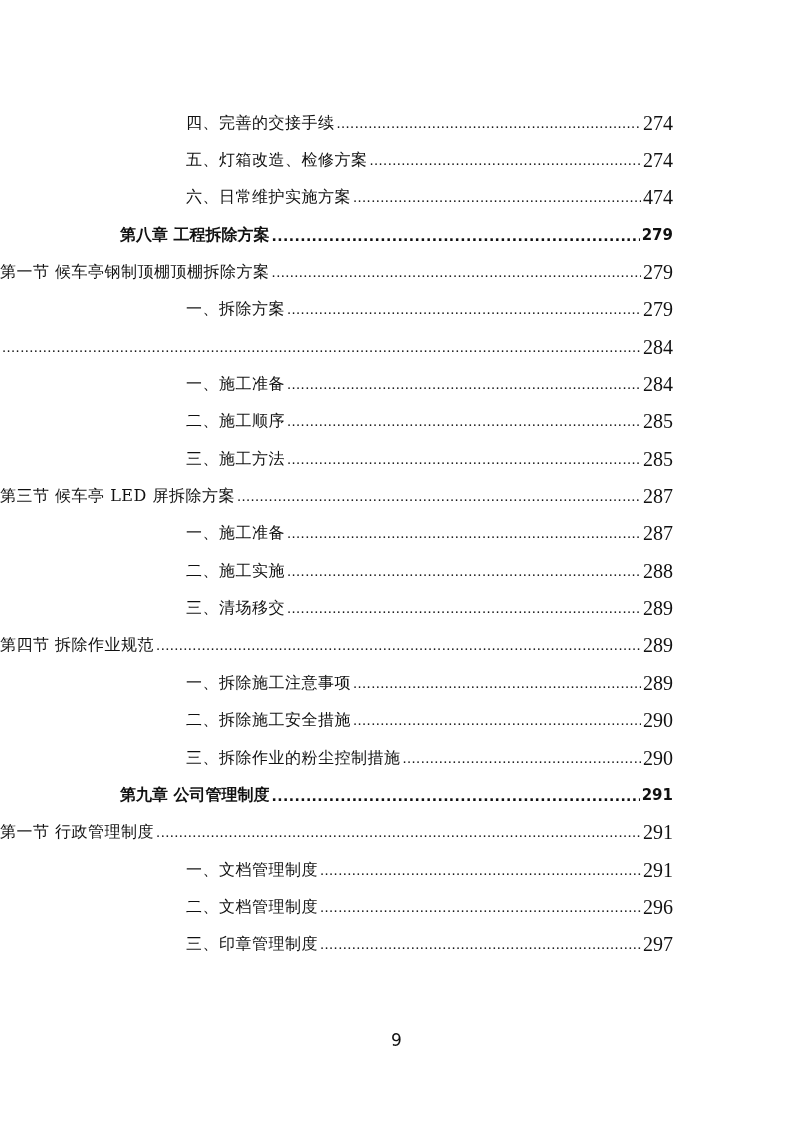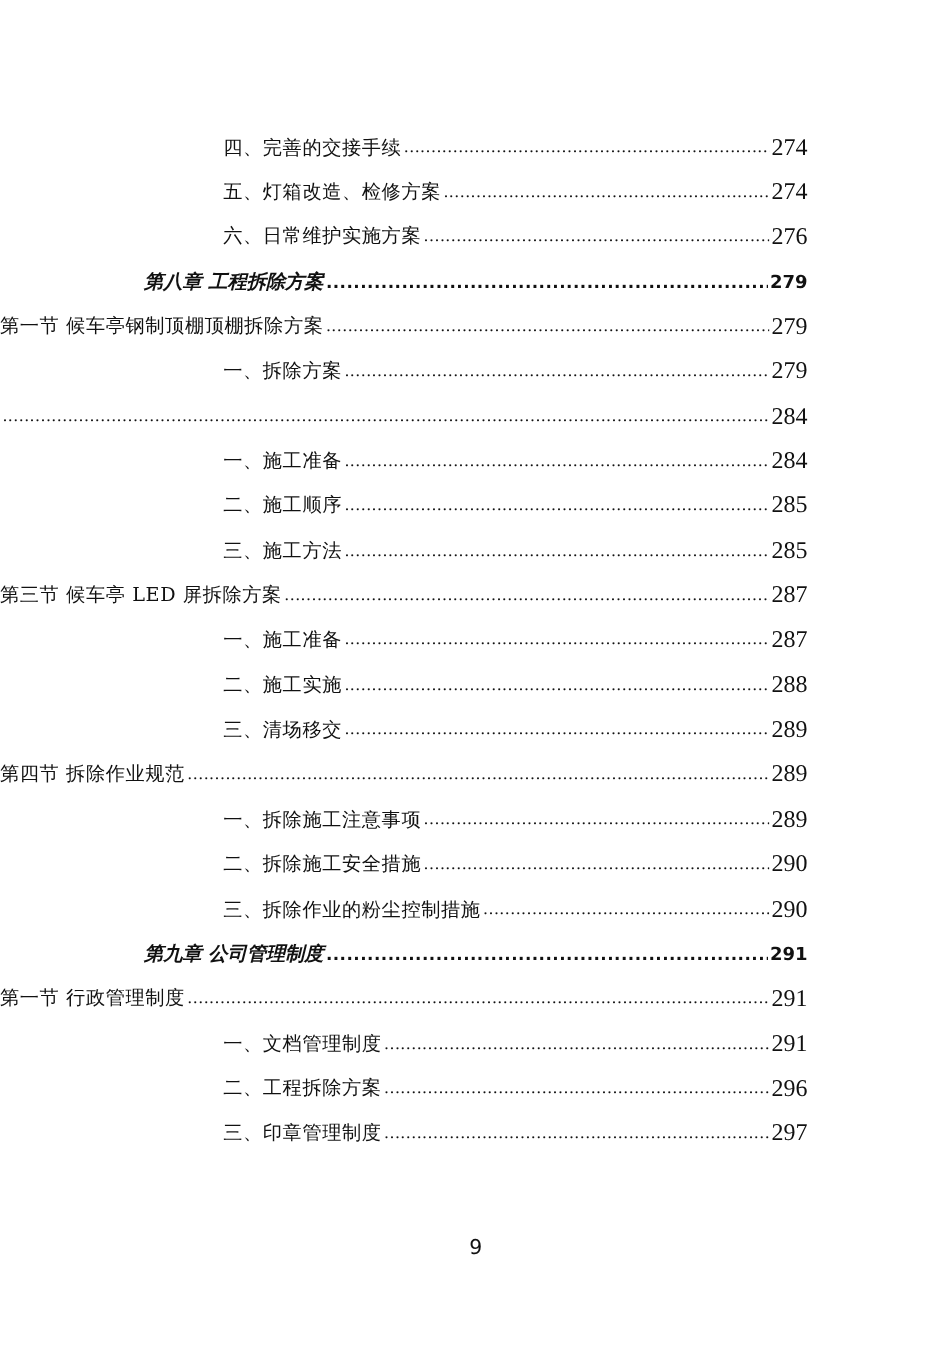--- a/index.html
+++ b/index.html
@@ -32,21 +32,21 @@
       line-height: 20px;
       white-space: nowrap;
     }
     .toc-row.level-1 { padding-left: 120px; font-family: "DejaVu Sans", "Liberation Sans", sans-serif; font-weight: bold; }
     .toc-row.level-2 { }
     .toc-row.level-3 { padding-left: 186px; }
     .toc-title {
       flex: 0 0 auto;
       letter-spacing: 0.5px;
     }
-    .toc-row.level-1 .toc-title { letter-spacing: 0; font-style: italic; }
+    .toc-row.level-1 .toc-title { letter-spacing: 0; }
     .toc-dots {
       flex: 1 1 auto;
       overflow: hidden;
       margin: 0 2px;
       height: 20px;
       position: relative;
     }
     .toc-dots::before {
       content: "................................................................................................................................................................................................................";
       position: absolute;
@@ -84,21 +84,21 @@
     <span class="toc-page">274</span>
   </div>
   <div class="toc-row level-3">
     <span class="toc-title">五、灯箱改造、检修方案</span>
     <span class="toc-dots"></span>
     <span class="toc-page">274</span>
   </div>
   <div class="toc-row level-3">
     <span class="toc-title">六、日常维护实施方案</span>
     <span class="toc-dots"></span>
-    <span class="toc-page">276</span>
+    <span class="toc-page">474</span>
   </div>
   <div class="toc-row level-1">
     <span class="toc-title">第八章  工程拆除方案</span>
     <span class="toc-dots"></span>
     <span class="toc-page">279</span>
   </div>
   <div class="toc-row level-2">
     <span class="toc-title">第一节  候车亭钢制顶棚顶棚拆除方案</span>
     <span class="toc-dots"></span>
     <span class="toc-page">279</span>
@@ -176,21 +176,21 @@
     <span class="toc-title">第一节  行政管理制度</span>
     <span class="toc-dots"></span>
     <span class="toc-page">291</span>
   </div>
   <div class="toc-row level-3">
     <span class="toc-title">一、文档管理制度</span>
     <span class="toc-dots"></span>
     <span class="toc-page">291</span>
   </div>
   <div class="toc-row level-3">
-    <span class="toc-title">二、工程拆除方案</span>
+    <span class="toc-title">二、文档管理制度</span>
     <span class="toc-dots"></span>
     <span class="toc-page">296</span>
   </div>
   <div class="toc-row level-3">
     <span class="toc-title">三、印章管理制度</span>
     <span class="toc-dots"></span>
     <span class="toc-page">297</span>
   </div>
 </div>
 

